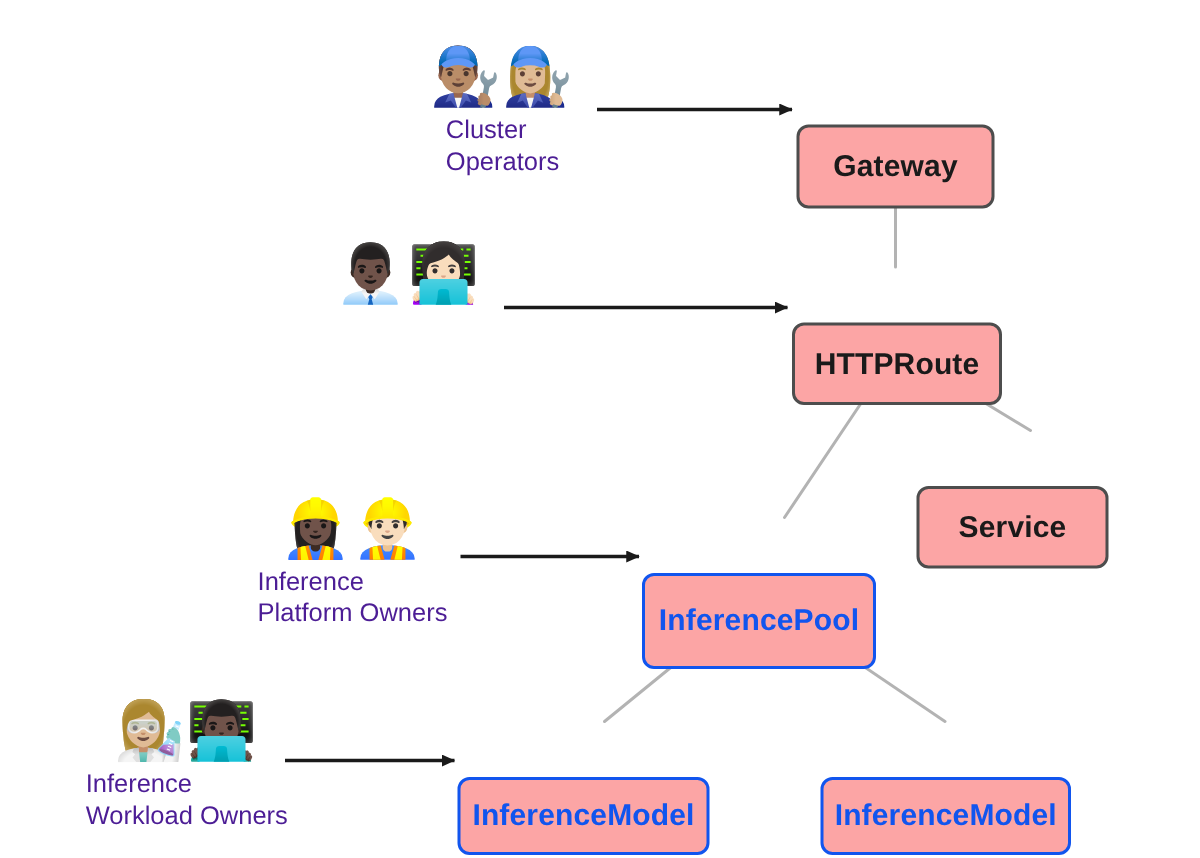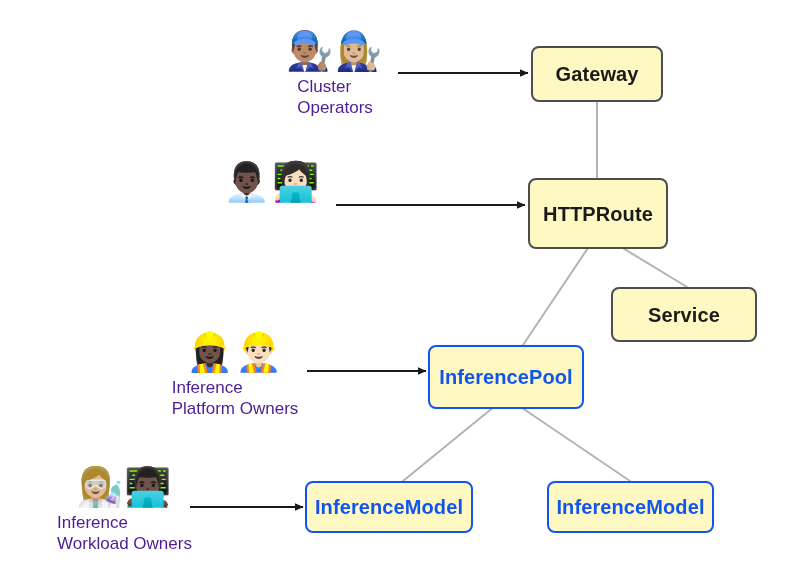--- a/index.html
+++ b/index.html
@@ -24,24 +24,25 @@
     width: 800px;
     height: 572px;
     pointer-events: none;
   }
   .node {
     position: absolute;
     box-sizing: border-box;
     display: flex;
     align-items: center;
     justify-content: center;
-    background: #fef9c3;
+    background: #fca5a5;
     border-radius: 8px;
     text-align: left;
     z-index: 3;
+    margin-top: 37px;
   }
   .node-label {
     font-weight: bold;
     letter-spacing: 0.1px;
     line-height: 1;
   }
   .node.kind-core {
     border: 2px solid #4d4d4d;
   }
   .node.kind-core .node-label {
@@ -102,24 +103,24 @@
         <line x1="336" y1="205" x2="525" y2="205" stroke="#1a1a1a" stroke-width="2.2" marker-end="url(#arrowhead)"></line>
         <line x1="307" y1="371" x2="426" y2="371" stroke="#1a1a1a" stroke-width="2.2" marker-end="url(#arrowhead)"></line>
         <line x1="190" y1="507" x2="303" y2="507" stroke="#1a1a1a" stroke-width="2.2" marker-end="url(#arrowhead)"></line>
       </g>
   </svg>
 
   <div id="nodes-layer">
       <div class="node kind-core" style="left: 531px; top: 46px; width: 132px; height: 56px;">
         <span class="node-label">Gateway</span>
       </div>
-      <div class="node kind-core" style="left: 528px; top: 178px; width: 140px; height: 71px;">
+      <div class="node kind-core" style="left: 528px; top: 178px; width: 140px; height: 55px;">
         <span class="node-label">HTTPRoute</span>
       </div>
-      <div class="node kind-core" style="left: 611px; top: 287px; width: 146px; height: 55px;">
+      <div class="node kind-core" style="left: 611px; top: 287px; width: 128px; height: 55px;">
         <span class="node-label">Service</span>
       </div>
       <div class="node kind-inference" style="left: 428px; top: 345px; width: 156px; height: 64px;">
         <span class="node-label">InferencePool</span>
       </div>
       <div class="node kind-inference" style="left: 305px; top: 481px; width: 168px; height: 52px;">
         <span class="node-label">InferenceModel</span>
       </div>
       <div class="node kind-inference" style="left: 547px; top: 481px; width: 167px; height: 52px;">
         <span class="node-label">InferenceModel</span>

